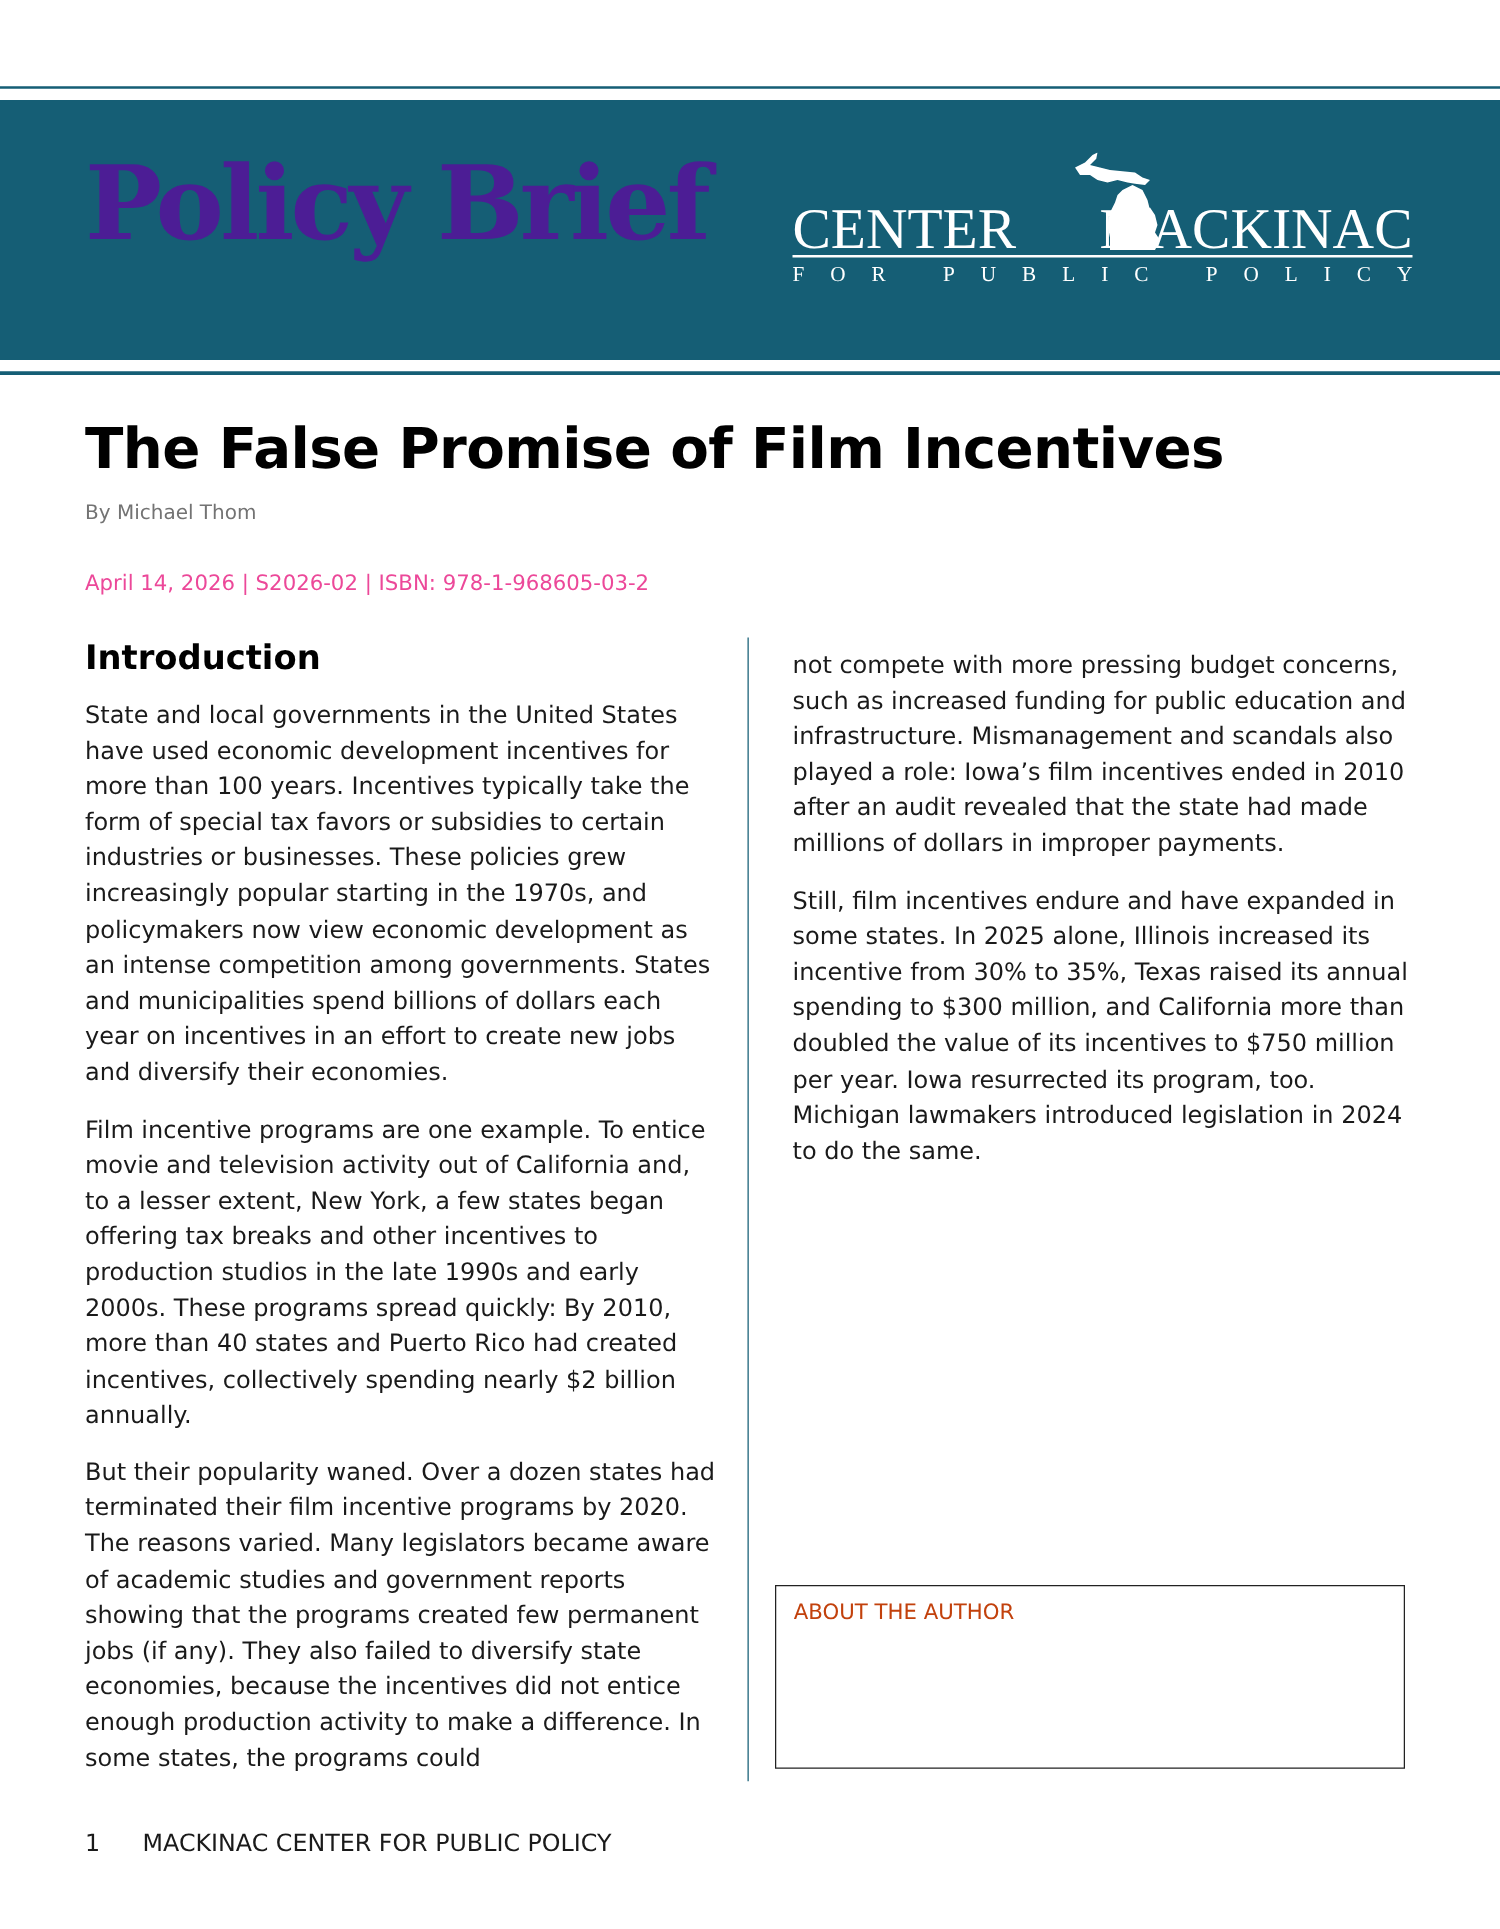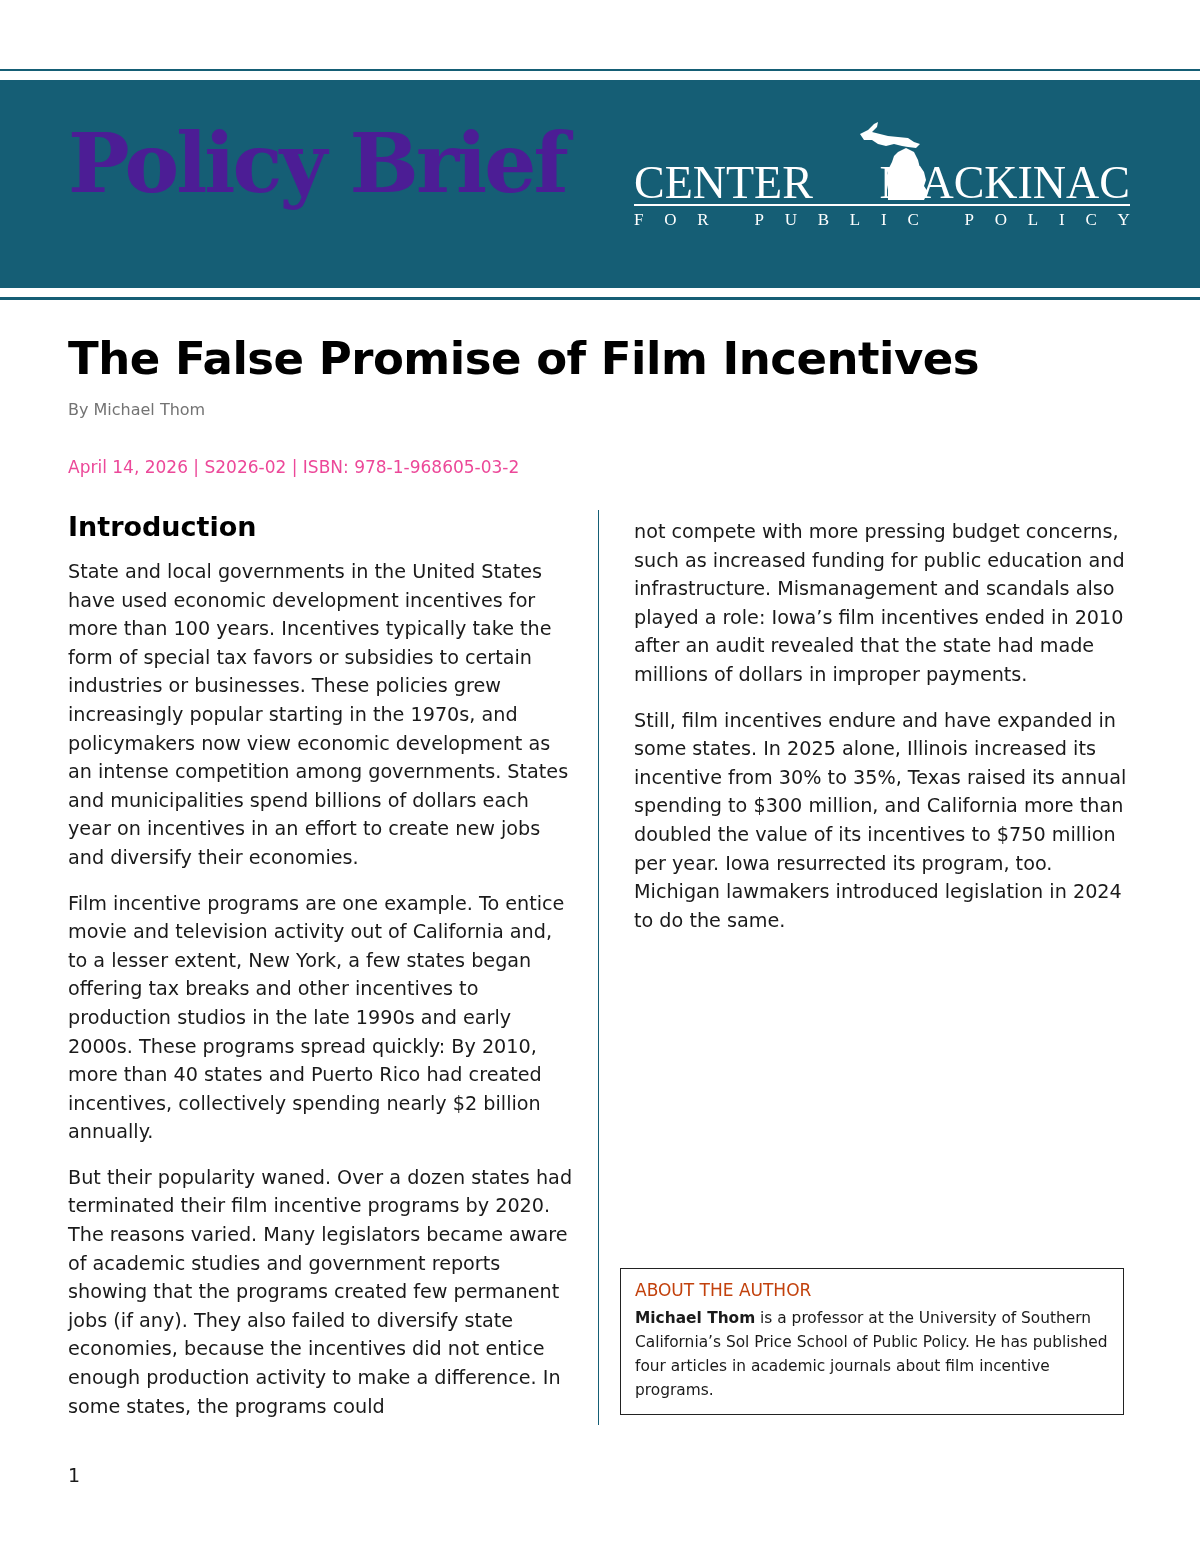--- a/index.html
+++ b/index.html
@@ -95,18 +95,18 @@
 
 <div class="col-divider"></div>
 
 <div class="col col-right">
   <p>not compete with more pressing budget concerns, such as increased funding for public education and infrastructure. Mismanagement and scandals also played a role: Iowa’s film incentives ended in 2010 after an audit revealed that the state had made millions of dollars in improper payments.</p>
   <p>Still, film incentives endure and have expanded in some states. In 2025 alone, Illinois increased its incentive from 30% to 35%, Texas raised its annual spending to $300 million, and California more than doubled the value of its incentives to $750 million per year. Iowa resurrected its program, too. Michigan lawmakers introduced legislation in 2024 to do the same.</p>
 </div>
 
 <div class="about">
   <div class="about-heading">ABOUT THE AUTHOR</div>
-  <div class="about-body"><b>Michael Thom</b><span> is a professor at the University of Southern California’s Sol Price School of Public Policy. He has published four articles in academic journals about film incentive programs.</span></div>
 </div>
 
 <div class="footer">
   <span>1</span>
+  <span>MACKINAC CENTER FOR PUBLIC POLICY</span>
 </div>
 
 </body></html>

